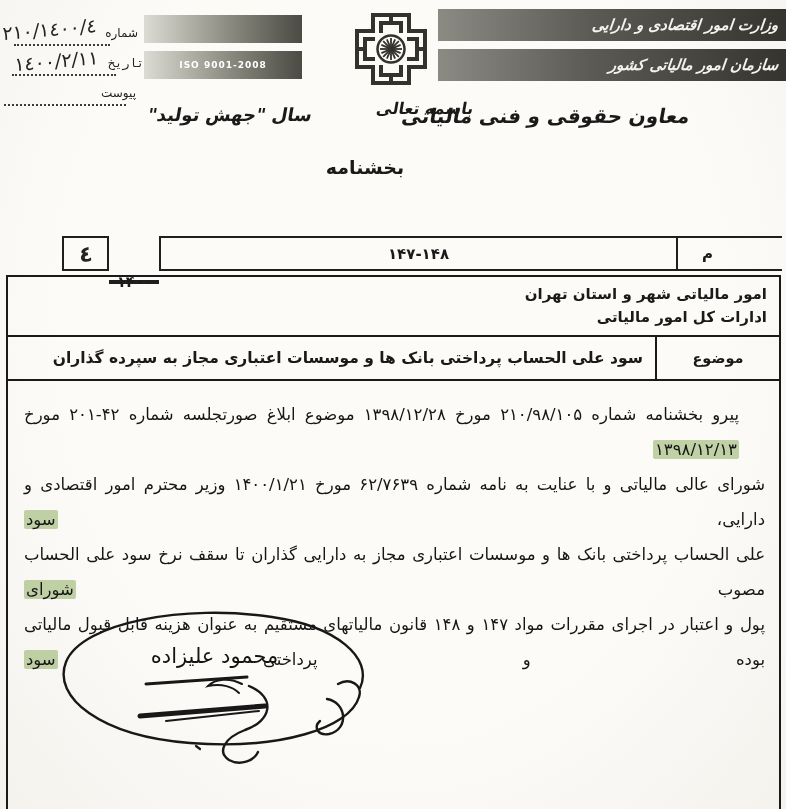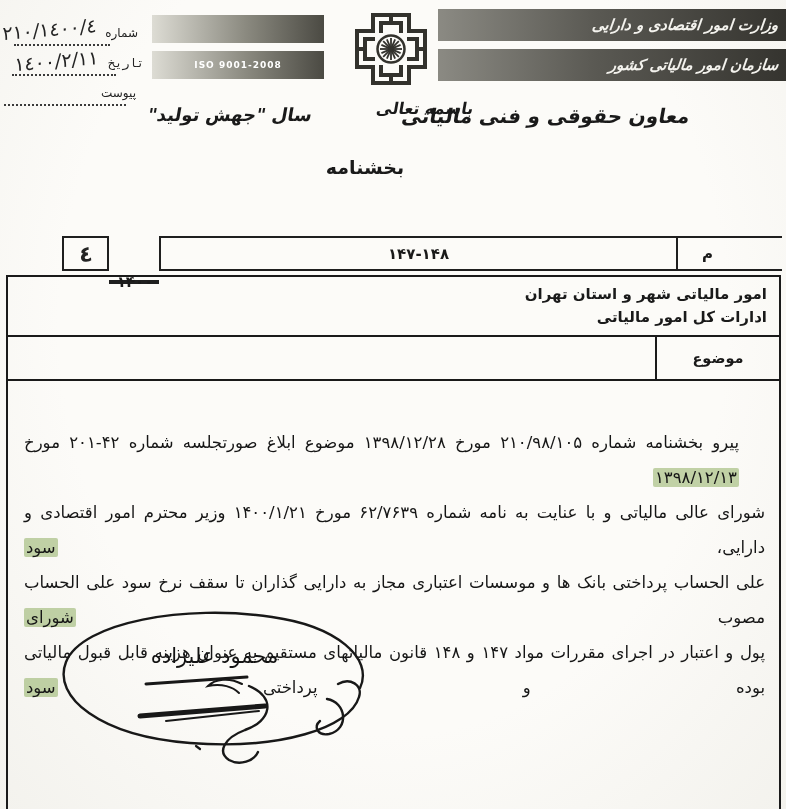--- a/index.html
+++ b/index.html
@@ -9,21 +9,21 @@
     font-family:"DejaVu Sans",sans-serif;color:#1a1a1a;overflow:hidden;
     direction:rtl;
   }
   .abs{position:absolute;}
 
   
   .band{height:32px;}
   .band-right{left:438px;width:348px;background:linear-gradient(to left,#35342f 0%,#5a5953 55%,#8b8a83 100%);
     color:#f4f3ee;display:flex;align-items:center;justify-content:flex-start;
     padding-right:8px;box-sizing:border-box;font-size:15px;font-weight:bold;font-style:italic;}
-  .band-left{left:152px;width:172px;height:28px;background:linear-gradient(to right,#dddcd4 0%,#8a897f 55%,#4b4a43 100%);
+  .band-left{left:144px;width:158px;height:28px;background:linear-gradient(to right,#dddcd4 0%,#8a897f 55%,#4b4a43 100%);
     color:#fff;display:flex;align-items:center;justify-content:center;}
   .iso-text{font-size:9px;font-weight:bold;letter-spacing:1px;font-family:"DejaVu Sans",sans-serif;direction:ltr;}
   .band-skew{transform:skewX(-6deg);}
 
   
   .ref-label{font-size:12px;color:#242424;}
   .hand{font-size:19px;color:#242424;transform:rotate(-5deg) skewX(-4deg);transform-origin:right center;
     direction:ltr;white-space:nowrap;letter-spacing:1px;}
   .dotline{border-bottom:2px dotted #3a3a3a;height:0;}
 
@@ -45,21 +45,21 @@
   .trow{display:flex;flex-direction:row;box-sizing:border-box;border-bottom:2.5px solid #1a1a1a;}
   .t-label{width:124px;flex:0 0 124px;box-sizing:border-box;border-left:2.5px solid #1a1a1a;
     display:flex;align-items:center;justify-content:center;font-size:14.5px;font-weight:bold;text-align:center;}
   .t-content{flex:1;padding:6px 12px;box-sizing:border-box;display:flex;flex-direction:column;justify-content:center;}
   .t-content .cline{font-size:15px;font-weight:bold;line-height:23px;text-align:right;}
   .row-audience{min-height:56px;}
   .row-subject{min-height:44px;}
   .row-subject .cline{font-size:15.5px;}
 
   
-  .bodytext{padding:16px 14px 0 16px;font-size:16.5px;line-height:35px;color:#161616;margin-top:28px;}
+  .bodytext{padding:16px 14px 0 16px;font-size:16.5px;line-height:35px;color:#161616;}
   .bline{text-align:justify;text-align-last:justify;}
   .bline.first{padding-right:26px;}
   .bline.last{text-align-last:right;}
   .hl{background:rgba(143,174,98,0.55);padding:0 2px;border-radius:2px;}
   .hl:empty{display:none;}
 
   
   .sig-name{left:132px;top:644px;width:165px;text-align:center;font-size:21px;font-weight:normal;color:#131313;}
   svg{display:block;}
 </style>
@@ -153,20 +153,23 @@
 
     <div class="trow row-audience">
       <div class="t-content">
         <div class="cline">امور مالیاتی شهر و استان تهران</div>
         <div class="cline">ادارات کل امور مالیاتی</div>
       </div>
     </div>
 
     <div class="trow row-subject">
       <div class="t-label">موضوع</div>
+      <div class="t-content">
+        <div class="cline">سود علی الحساب پرداختی بانک ها و موسسات اعتباری مجاز به سپرده گذاران</div>
+      </div>
     </div>
 
     <div class="bodytext">
       <div class="bline first"><span>پیرو بخشنامه شماره ۲۱۰/۹۸/۱۰۵ مورخ ۱۳۹۸/۱۲/۲۸ موضوع ابلاغ صورتجلسه شماره ۴۲-۲۰۱ مورخ </span><span class="hl">۱۳۹۸/۱۲/۱۳</span></div>
       <div class="bline"><span>شورای عالی مالیاتی و با عنایت به نامه شماره ۶۲/۷۶۳۹ مورخ ۱۴۰۰/۱/۲۱ وزیر محترم امور اقتصادی و دارایی، </span><span class="hl">سود</span></div>
       <div class="bline"><span>علی الحساب پرداختی بانک ها و موسسات اعتباری مجاز به دارایی گذاران تا سقف نرخ سود علی الحساب مصوب </span><span class="hl">شورای</span></div>
       <div class="bline"><span>پول و اعتبار در اجرای مقررات مواد ۱۴۷ و ۱۴۸ قانون مالیاتهای مستقیم به عنوان هزینه قابل قبول مالیاتی بوده و پرداختی </span><span class="hl">سود</span></div>
     </div>
   </div>
 

